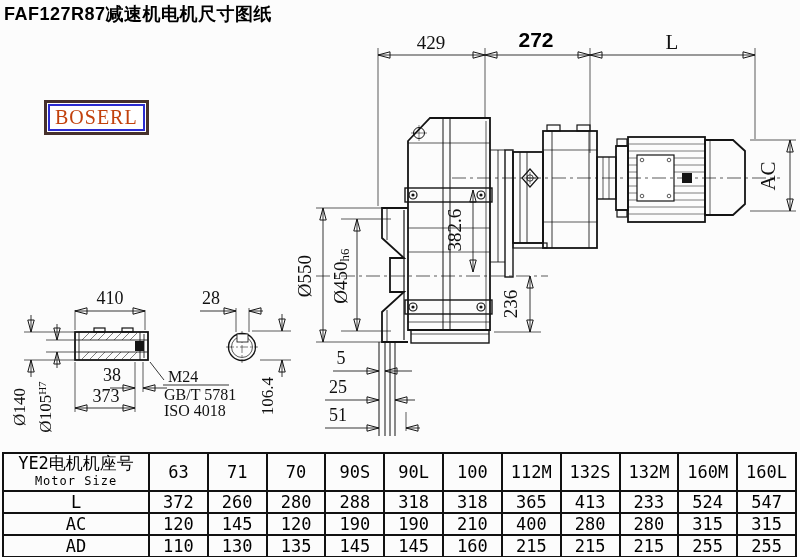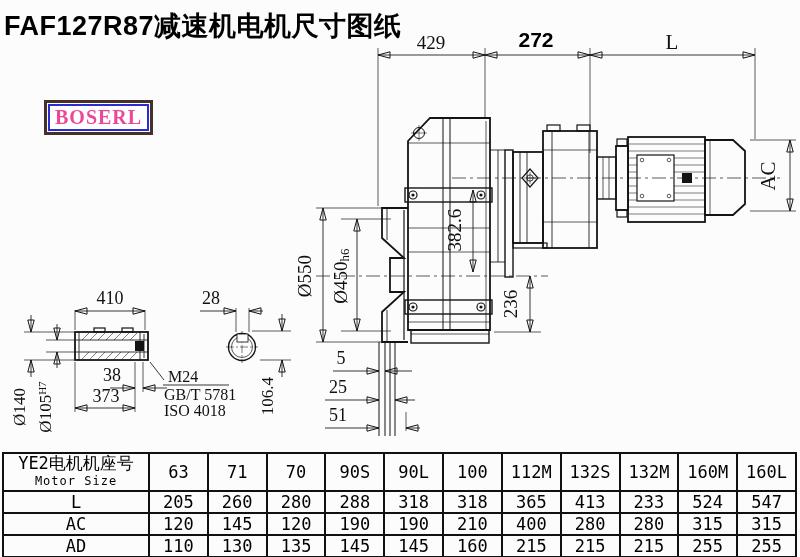--- a/index.html
+++ b/index.html
@@ -1,21 +1,21 @@
 <!DOCTYPE html>
 <html><head>
 <meta charset="utf-8">
 <style>
   html,body{margin:0;padding:0}
   body{width:800px;height:557px;position:relative;background:#fcfcfc;overflow:hidden;
        font-family:"Liberation Sans","DejaVu Sans",sans-serif;color:#000}
-  #title{position:absolute;left:4px;top:8px;font-size:27px;font-weight:800;white-space:nowrap;letter-spacing:.5px}
+  #title{position:absolute;left:4px;top:2px;font-size:18px;font-weight:800;white-space:nowrap;letter-spacing:.5px}
   #logo{position:absolute;left:44px;top:100px;border:3px solid #46302c;background:#fff;padding:1px}
   #logo .inner{border:2px solid #2b2bd0;padding:0 5px;font-family:"Liberation Serif","DejaVu Serif",serif;
-       font-weight:bold;font-size:20px;color:#ec4899;line-height:23px;letter-spacing:1px}
+       font-weight:normal;font-size:20px;color:#c2410c;line-height:23px;letter-spacing:1px}
   svg{position:absolute;left:0;top:0}
   svg line,svg path,svg rect,svg circle,svg polygon{stroke:#141414;fill:none}
   .w05{stroke-width:.55}.w07{stroke-width:.7}.w08{stroke-width:.85}.w1{stroke-width:1}
   .w12{stroke-width:1.2}.w14{stroke-width:1.4}.w17{stroke-width:1.8}
   .dim{font-family:"Liberation Serif","DejaVu Serif",serif;font-size:18px;fill:#111;stroke:none}
   .dim19{font-size:19px}.dim16{font-size:16px}.dim17{font-size:17px}.dim21{font-size:21px}
   .dimbold{font-family:"Liberation Sans","DejaVu Sans",sans-serif;font-weight:bold;font-size:21px;fill:#000;stroke:none}
   .fillwhite{fill:#fff}
   .dark{fill:#141414;stroke:none}
   table{position:absolute;left:2px;top:452px;width:795px;border-collapse:collapse;table-layout:fixed;
@@ -301,21 +301,21 @@
     <td>90L</td>
     <td>100</td>
     <td>112M</td>
     <td>132S</td>
     <td>132M</td>
     <td>160M</td>
     <td>160L</td>
   </tr>
   <tr class="r">
     <td>L</td>
-    <td>205</td>
+    <td>372</td>
     <td>260</td>
     <td>280</td>
     <td>288</td>
     <td>318</td>
     <td>318</td>
     <td>365</td>
     <td>413</td>
     <td>233</td>
     <td>524</td>
     <td>547</td>

